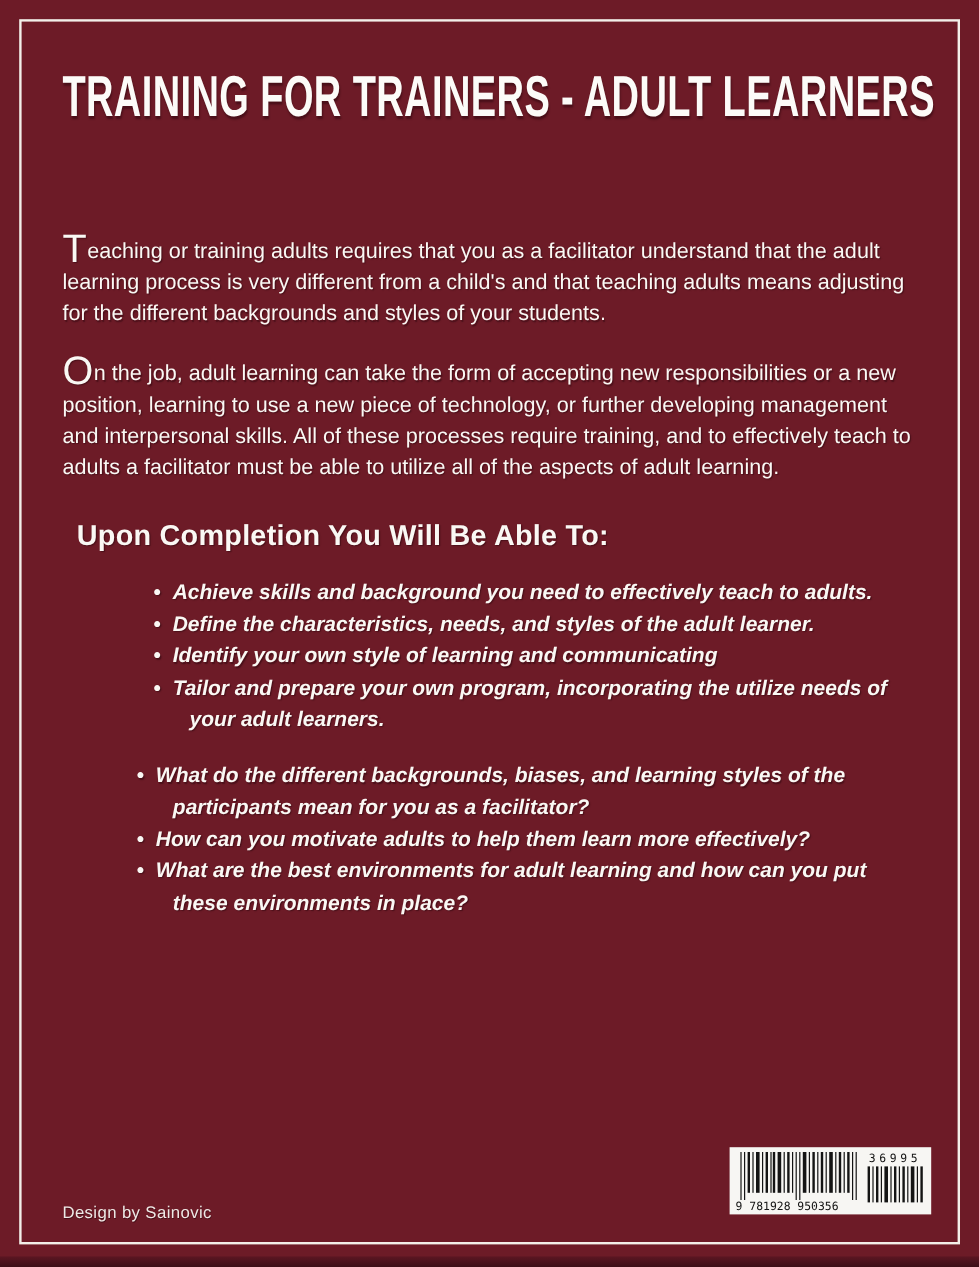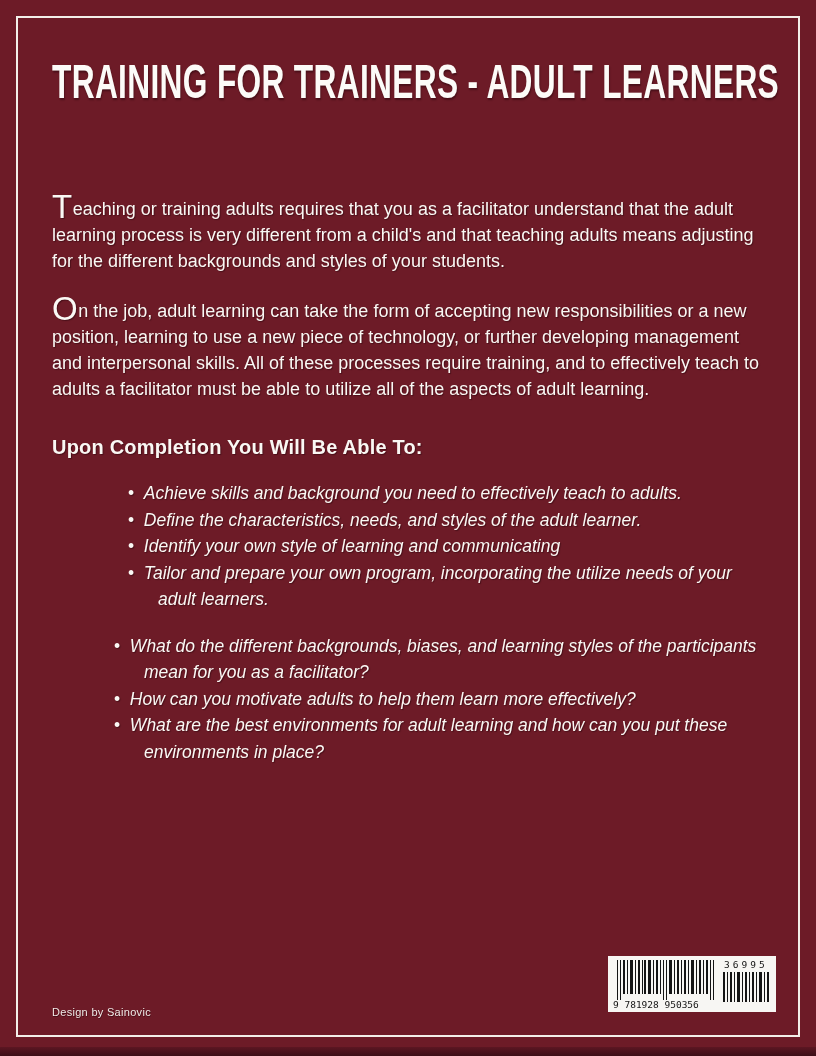--- a/index.html
+++ b/index.html
@@ -28,45 +28,46 @@
   .para {
     margin:0; margin-top:90px; font-size:18px; line-height:26px;
     text-shadow:1px 1px 1px rgba(30,0,8,0.45);
   }
   .para + .para { margin-top:24px; }
   .dropcap {
     font-size:33px; line-height:0; font-weight:400;
     vertical-align:-3px; letter-spacing:0.5px;
   }
   .section-heading {
-    margin:0; margin-top:32px; font-size:20px; line-height:26px; font-weight:700;
+    margin:12px; margin-top:32px; font-size:24px; line-height:26px; font-weight:700;
     letter-spacing:0.2px; text-shadow:1px 1px 1px rgba(30,0,8,0.45);
   }
   .section-heading.ask { margin-top:30px; }
   ul.bullets {
     margin:20px 0 0 0; padding:0; list-style:none;
     font-style:italic; font-size:17.5px; line-height:26.5px;
     text-shadow:1px 1px 1px rgba(30,0,8,0.45);
+    font-weight:bold;
   }
   ul.bullets li { padding-left:92px; text-indent:-30px; }
   ul.bullets.completion { margin-left:14px; }
   ul.bullets li::before { content:"\2022\00a0\00a0"; font-style:normal; }
   .barcode-box {
     position:absolute; right:40px; bottom:44px;
     width:168px; height:56px; background:#f7f6f3;
     display:flex; align-items:center; justify-content:center;
   }
   .barcode-box svg { display:block; }
   .barcode-digits {
     font-family:"DejaVu Sans Mono", monospace;
     fill:#141414; font-size:9.5px;
   }
   .credit {
     position:absolute; left:52px; bottom:38px;
-    font-size:11px; letter-spacing:0.3px; color:#efe9e6;
+    font-size:14px; letter-spacing:0.3px; color:#efe9e6;
     text-shadow:0.5px 0.5px 0 rgba(30,0,8,0.5);
   }
 </style>
 </head>
 <body>
 
 <div>
   <div class="content">
     <h1 class="title">TRAINING FOR TRAINERS - ADULT LEARNERS</h1>
 

